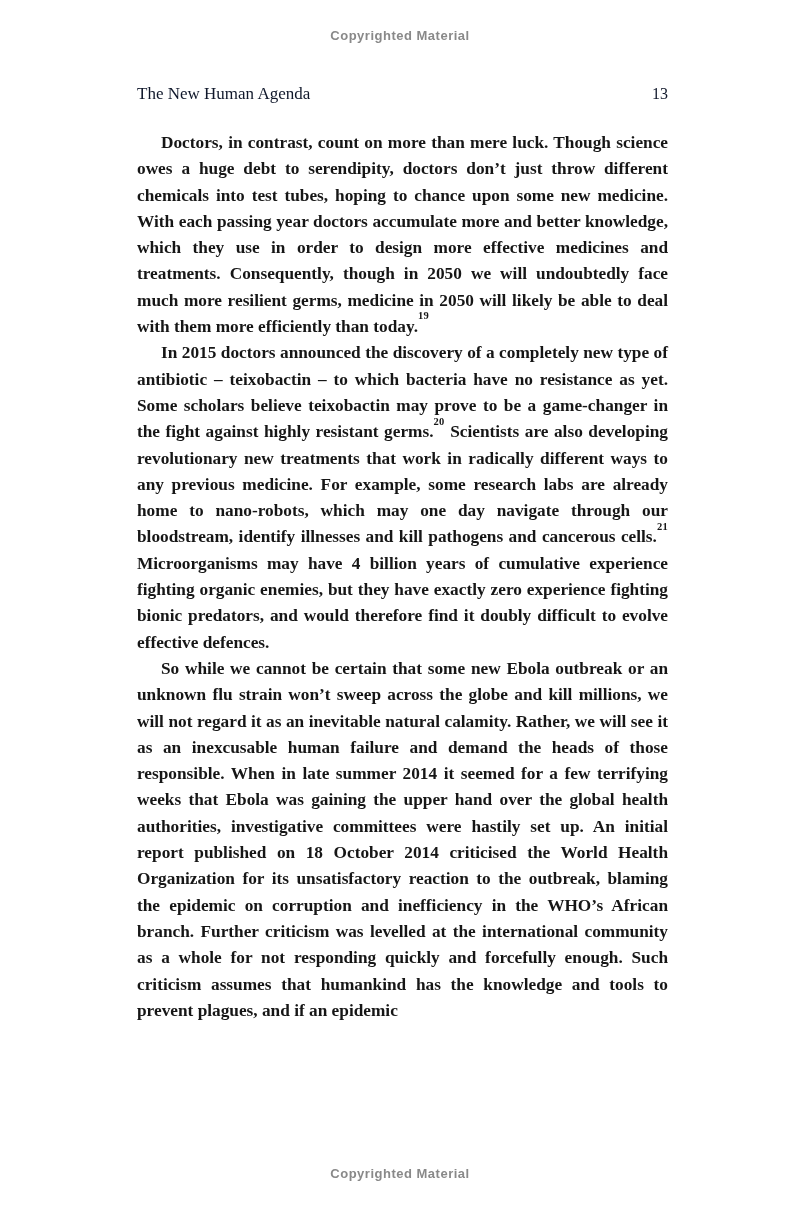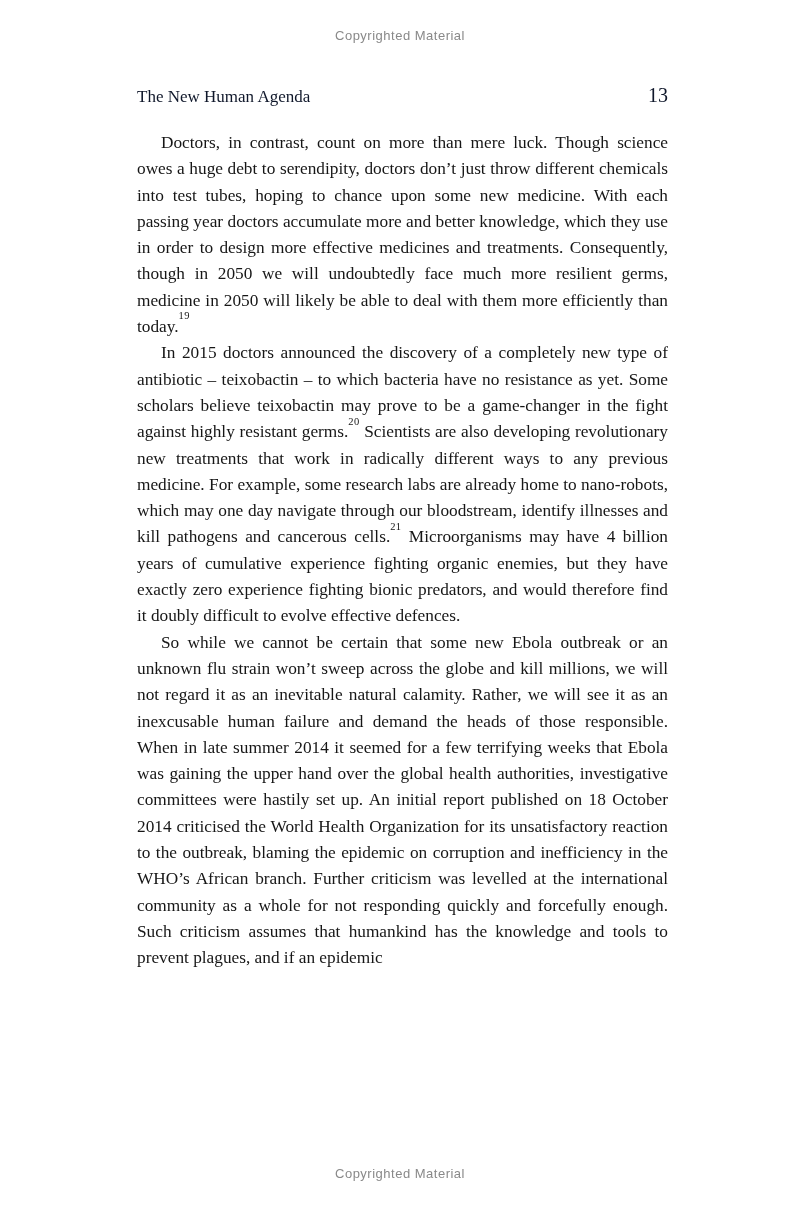--- a/index.html
+++ b/index.html
@@ -11,58 +11,59 @@
     position: relative;
     font-family: "Liberation Serif", serif;
     color: #1b1b1b;
   }
   .copyright {
     position: absolute;
     left: 0;
     width: 800px;
     text-align: center;
     font-family: "Liberation Sans", sans-serif;
-    font-weight: 400;
+    font-weight: 700;
     font-size: 13px;
     letter-spacing: 0.5px;
     color: #898989;
   }
   .copyright.top { top: 28px; }
   .copyright.bottom { top: 1166px; }
   .running-header {
     position: absolute;
     top: 84px;
     left: 137px;
     width: 531px;
     display: flex;
     justify-content: space-between;
     align-items: baseline;
     font-size: 17px;
     color: #0f172a;
   }
   .running-header .page-number {
-    font-size: 20px;
+    font-size: 16px;
     font-variant-numeric: oldstyle-nums;
   }
   .body-text {
     position: absolute;
     top: 130px;
     left: 137px;
     width: 531px;
     font-size: 17.3px;
     line-height: 26.3px;
     text-align: justify;
     hyphens: auto;
     -webkit-hyphens: auto;
     color: #161616;
   }
   .body-text p {
     margin: 0;
     padding: 0;
     text-indent: 24px;
+    font-weight: bold;
   }
   .body-text sup {
     font-size: 10.5px;
     line-height: 0;
     position: relative;
     top: -6px;
     letter-spacing: 0.3px;
   }
 </style>
 </head>

